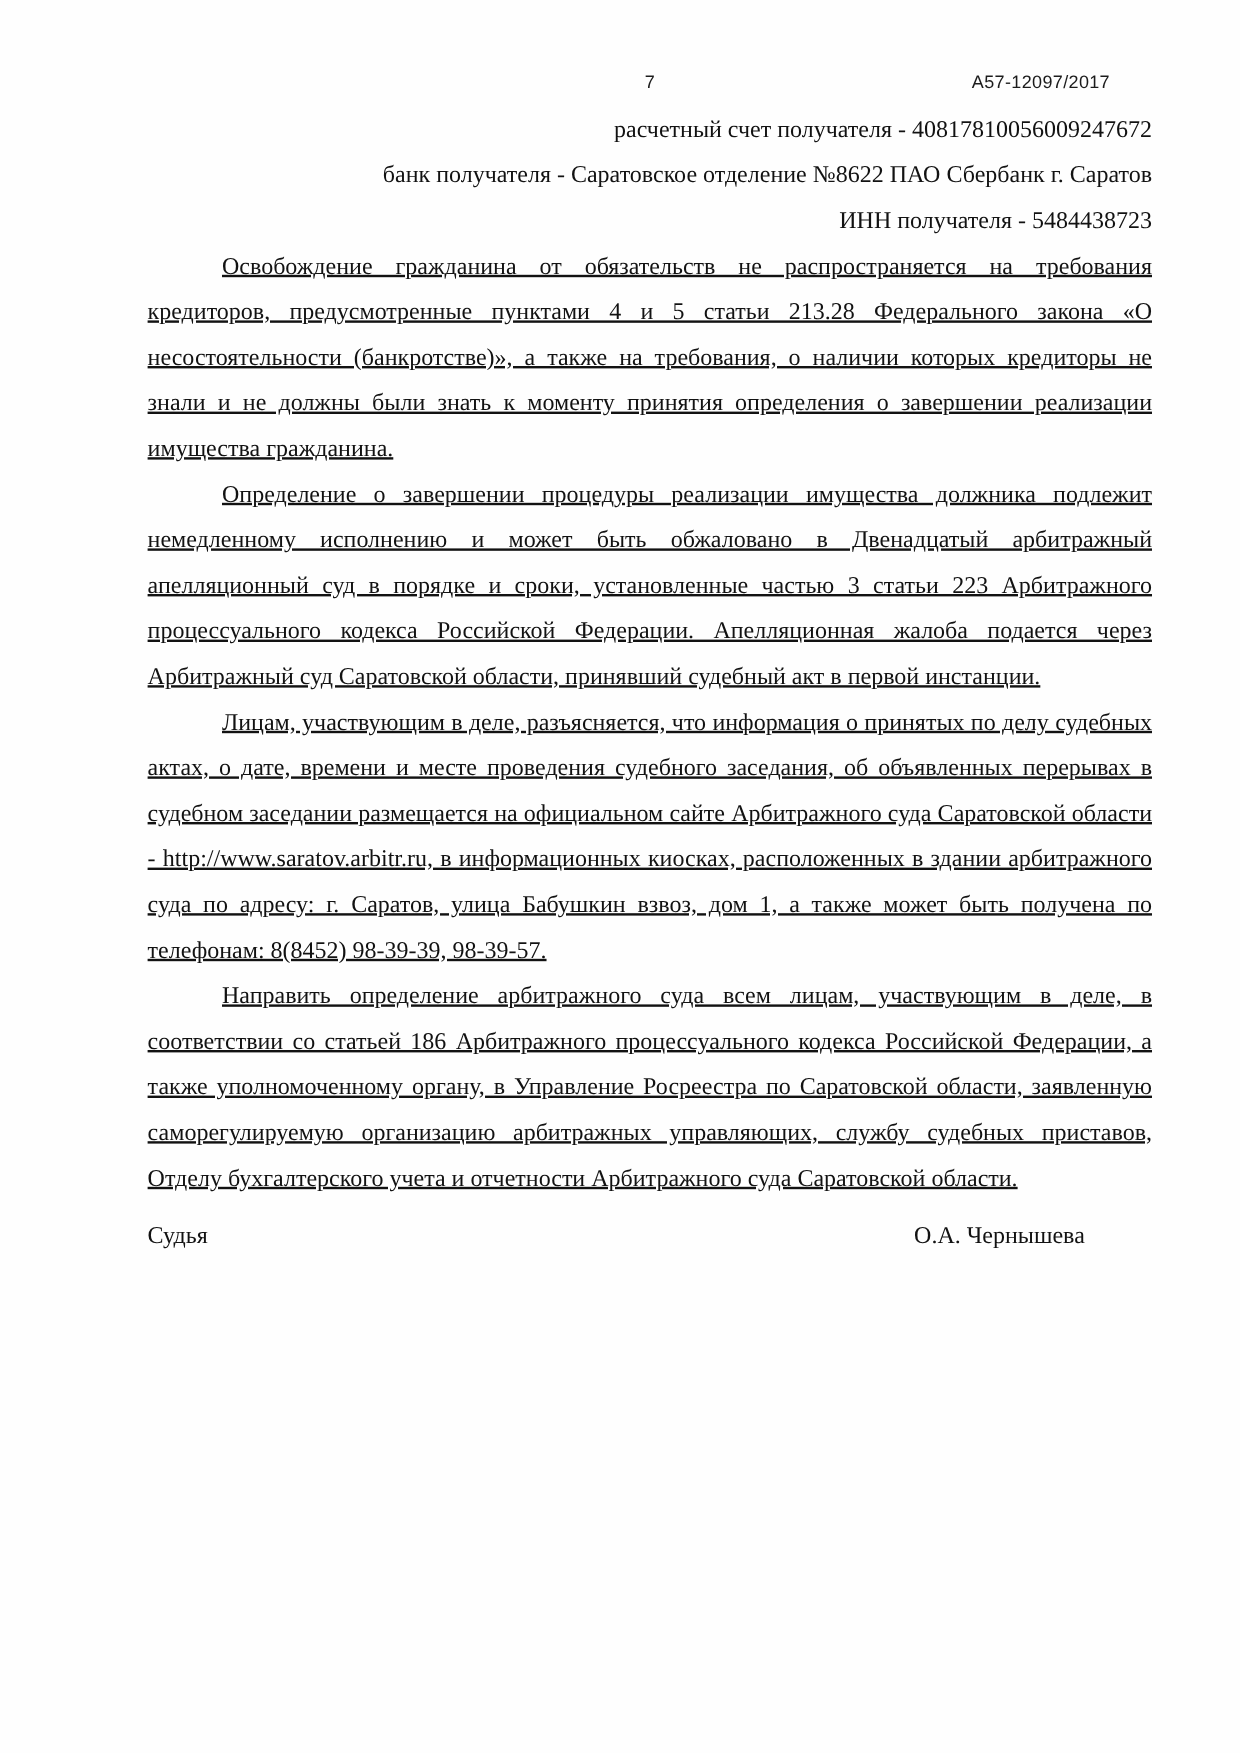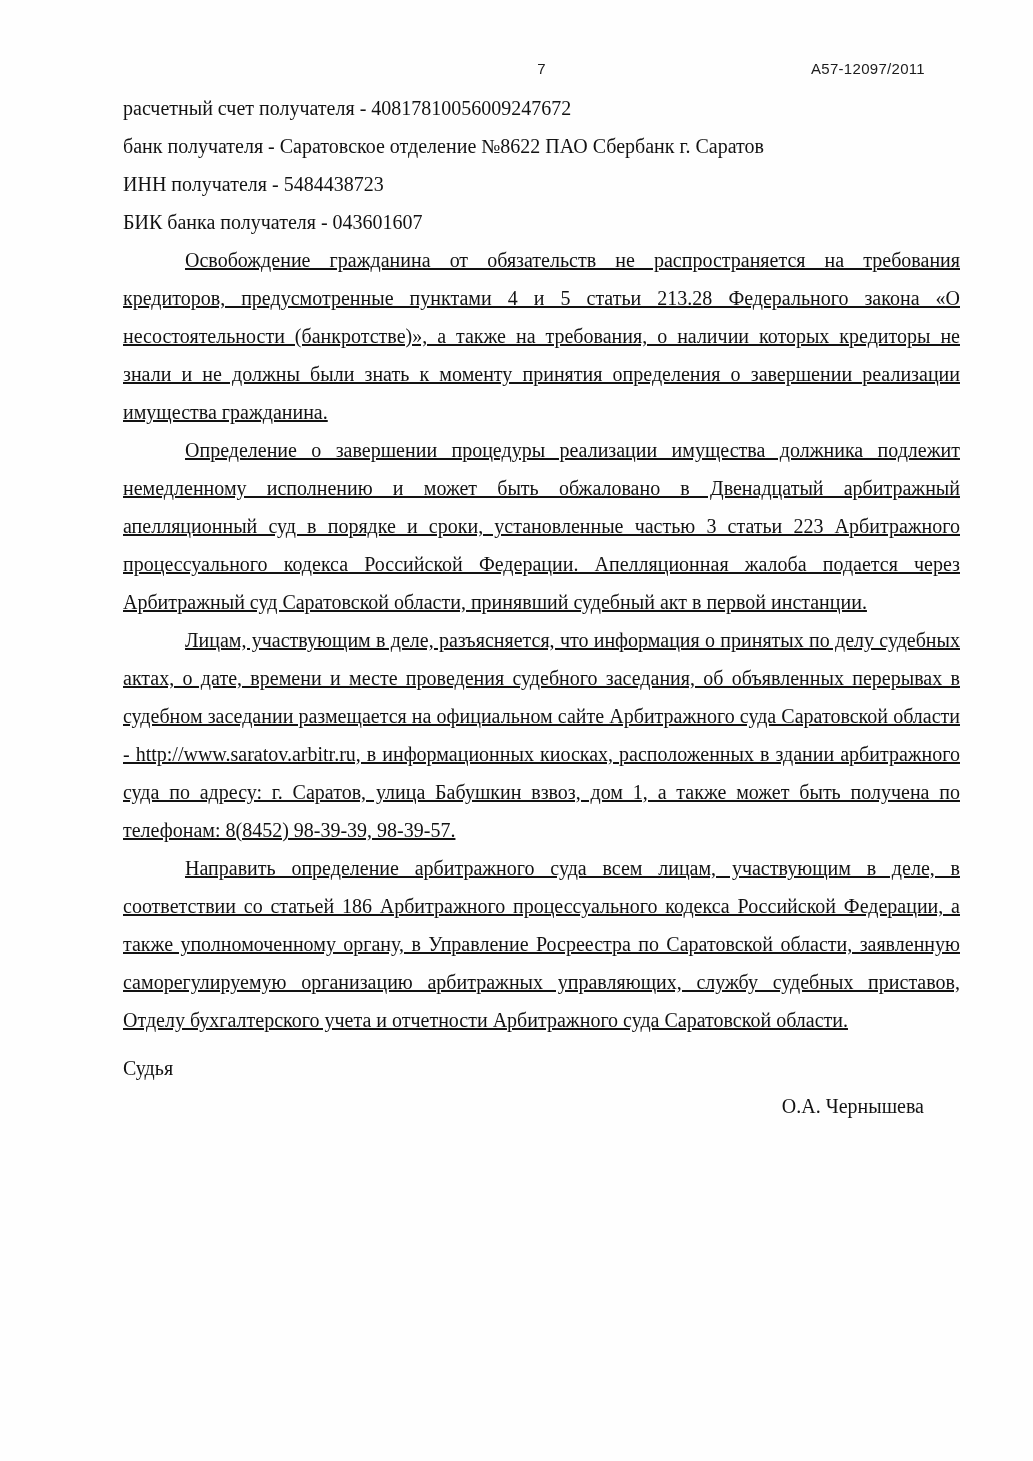--- a/index.html
+++ b/index.html
@@ -44,56 +44,54 @@
   .content {
     position: absolute;
     top: 89px;
     left: 123px;
     width: 837px;
     font-size: 20px;
     line-height: 38px;
     color: #121212;
   }
   .bank-line {
-    text-align: left;
+    text-align: right;
     white-space: nowrap;
   }
   .para {
     text-align: justify;
     text-indent: 62px;
     text-decoration: underline;
   }
   .signature {
     display: flex;
     margin-top: 10px;
     line-height: 38px;
-    flex-direction: column;
   }
   .signature .sig-name {
     margin-left: auto;
-    margin-right: 36px;
+    margin-right: 56px;
   }
 </style>
 </head>
 <body>
 
 <div class="page">
 
   <div class="header">
     <span class="page-num">7</span>
-    <span class="case-num">А57-12097/2011</span>
+    <span class="case-num">А57-12097/2017</span>
   </div>
 
   <div class="content">
 
     <div>
       <div class="bank-line">расчетный счет получателя - 40817810056009247672</div>
       <div class="bank-line">банк получателя - Саратовское отделение №8622 ПАО Сбербанк г. Саратов</div>
       <div class="bank-line">ИНН получателя - 5484438723</div>
-      <div class="bank-line">БИК банка получателя - 043601607</div>
     </div>
 
     <p class="para">Освобождение гражданина от обязательств не распространяется на требования кредиторов, предусмотренные пунктами 4 и 5 статьи 213.28 Федерального закона «О несостоятельности (банкротстве)», а также на требования, о наличии которых кредиторы не знали и не должны были знать к моменту принятия определения о завершении реализации имущества гражданина.</p>
 
     <p class="para">Определение о завершении процедуры реализации имущества должника подлежит немедленному исполнению и может быть обжаловано в Двенадцатый арбитражный апелляционный суд в порядке и сроки, установленные частью 3 статьи 223 Арбитражного процессуального кодекса Российской Федерации. Апелляционная жалоба подается через Арбитражный суд Саратовской области, принявший судебный акт в первой инстанции.</p>
 
     <p class="para">Лицам, участвующим в деле, разъясняется, что информация о принятых по делу судебных актах, о дате, времени и месте проведения судебного заседания, об объявленных перерывах в судебном заседании размещается на официальном сайте Арбитражного суда Саратовской области - http://www.saratov.arbitr.ru, в информационных киосках, расположенных в здании арбитражного суда по адресу: г. Саратов, улица Бабушкин взвоз, дом 1, а также может быть получена по телефонам: 8(8452) 98-39-39, 98-39-57.</p>
 
     <p class="para">Направить определение арбитражного суда всем лицам, участвующим в деле, в соответствии со статьей 186 Арбитражного процессуального кодекса Российской Федерации, а также уполномоченному органу, в Управление Росреестра по Саратовской области, заявленную саморегулируемую организацию арбитражных управляющих, службу судебных приставов, Отделу бухгалтерского учета и отчетности Арбитражного суда Саратовской области.</p>
 

